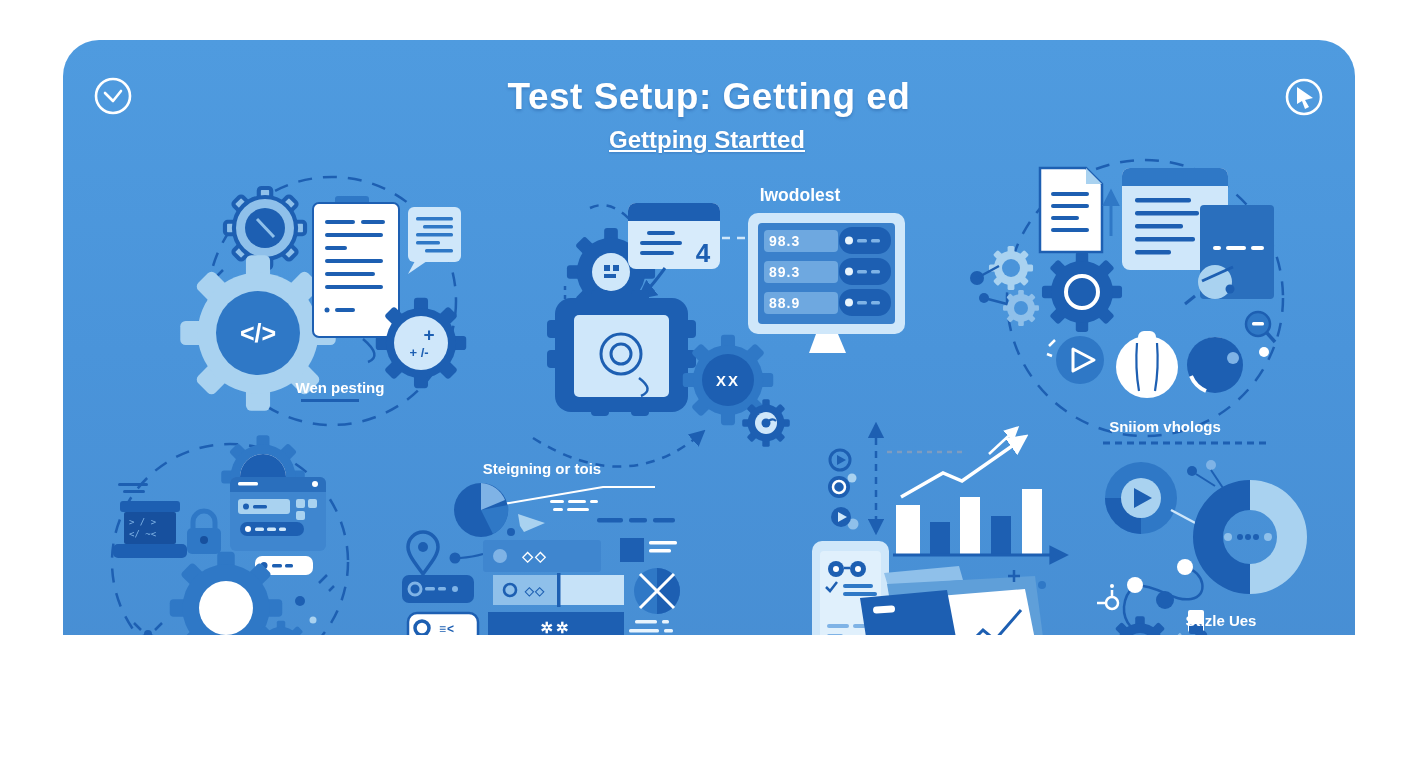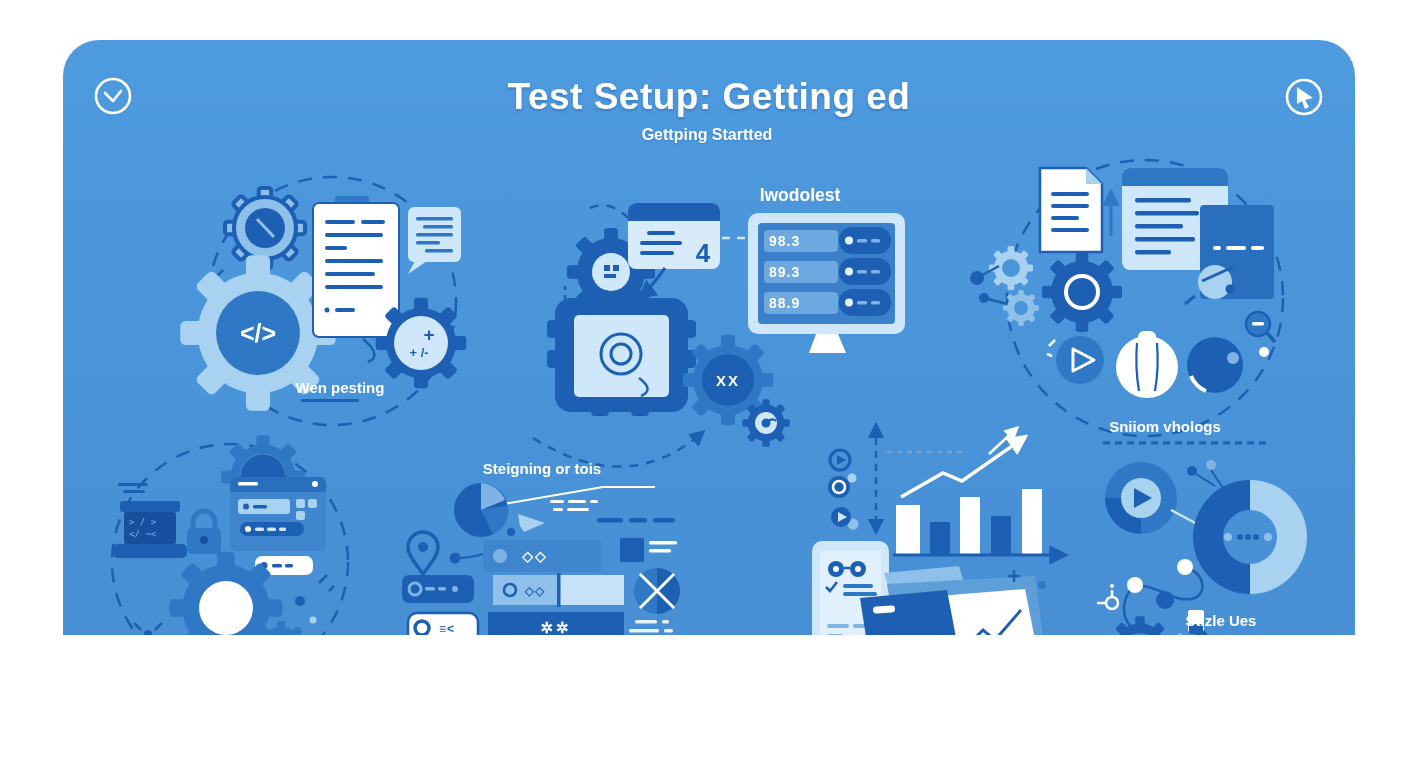--- a/index.html
+++ b/index.html
@@ -3,21 +3,21 @@
 <meta charset="utf-8">
 <style>
   html,body{margin:0;padding:0;background:#ffffff;}
   .page{position:relative;width:1408px;height:635px;background:#ffffff;overflow:hidden;
         font-family:"Liberation Sans",sans-serif;}
   .canvas{position:absolute;left:63px;top:40px;width:1292px;height:690px;border-radius:36px;
           background:linear-gradient(180deg,#4f9bdf 0%,#4a94da 45%,#478dd2 100%);}
   .title{position:absolute;top:36px;left:0;right:0;text-align:center;color:#fff;
          font-size:37px;font-weight:700;letter-spacing:.5px;text-shadow:0 2px 3px rgba(19,62,128,.30);}
   .subtitle{position:absolute;top:86px;left:0;right:4px;text-align:center;color:#fff;
-            font-size:16px;font-weight:700;text-shadow:0 1px 2px rgba(19,62,128,.30);}
+            font-size:24px;font-weight:700;text-shadow:0 1px 2px rgba(19,62,128,.30);text-decoration:underline;}
   svg.art{position:absolute;inset:0;}
   text{font-family:"Liberation Sans",sans-serif;}
   .lbl{font-weight:700;font-size:15px;fill:#ffffff;text-anchor:middle;}
   .lbl-lg{font-weight:700;font-size:17.5px;fill:#ffffff;text-anchor:middle;}
   .mono{font-family:"DejaVu Sans Mono",monospace;}
 </style>
 </head>
 <body>
 
 <div class="page">

